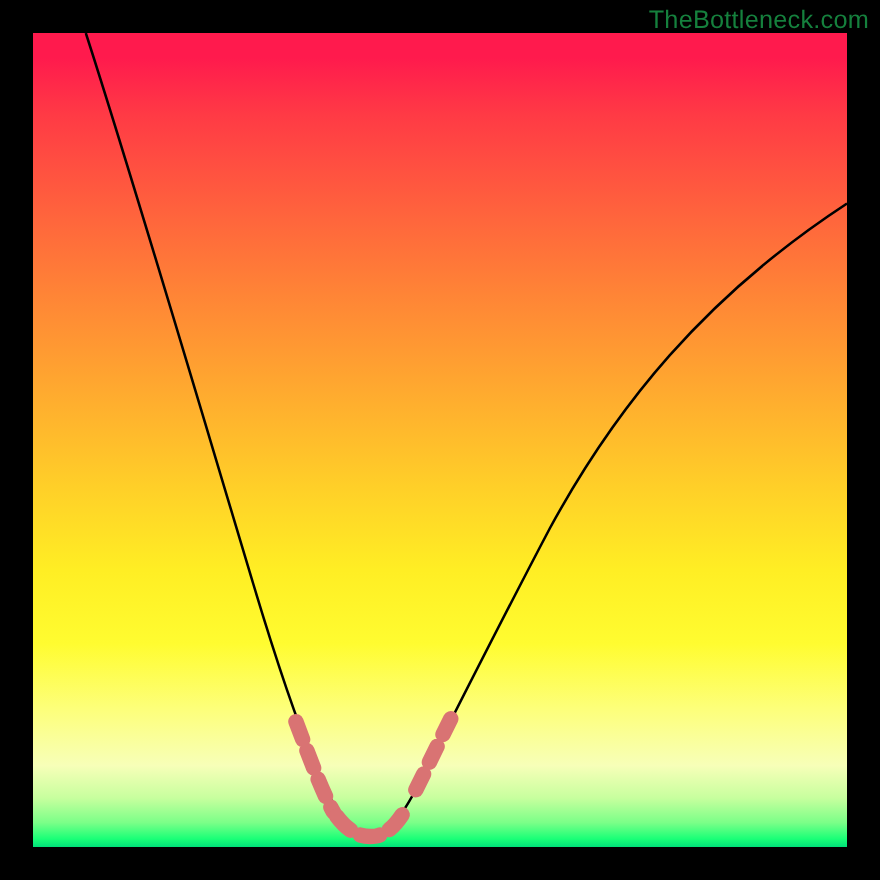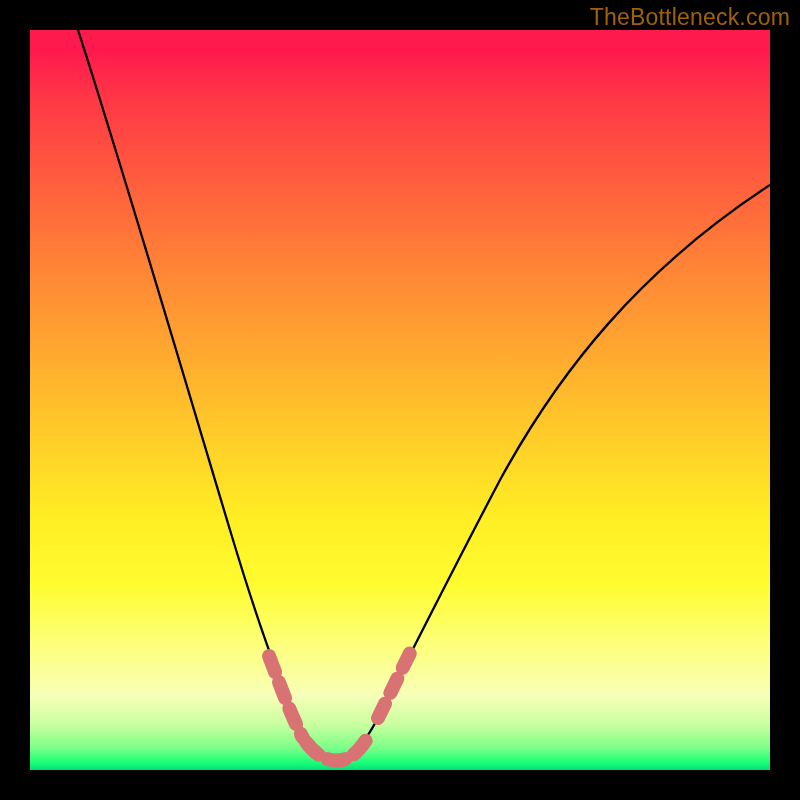--- a/index.html
+++ b/index.html
@@ -42,21 +42,21 @@
       #c7ff9e 94%,
       #7bff88 97%,
       #1aff77 99%,
       #00e079 100%
     );
   }
   .watermark {
     position: absolute;
     top: 4px;
     right: 10px;
-    color: #a16207;
+    color: #15803d;
     font-size: 23px;
     font-weight: 500;
     letter-spacing: 0.2px;
   }
   svg.curve {
     position: absolute;
     top: 0;
     left: 0;
     width: 740px;
     height: 740px;

